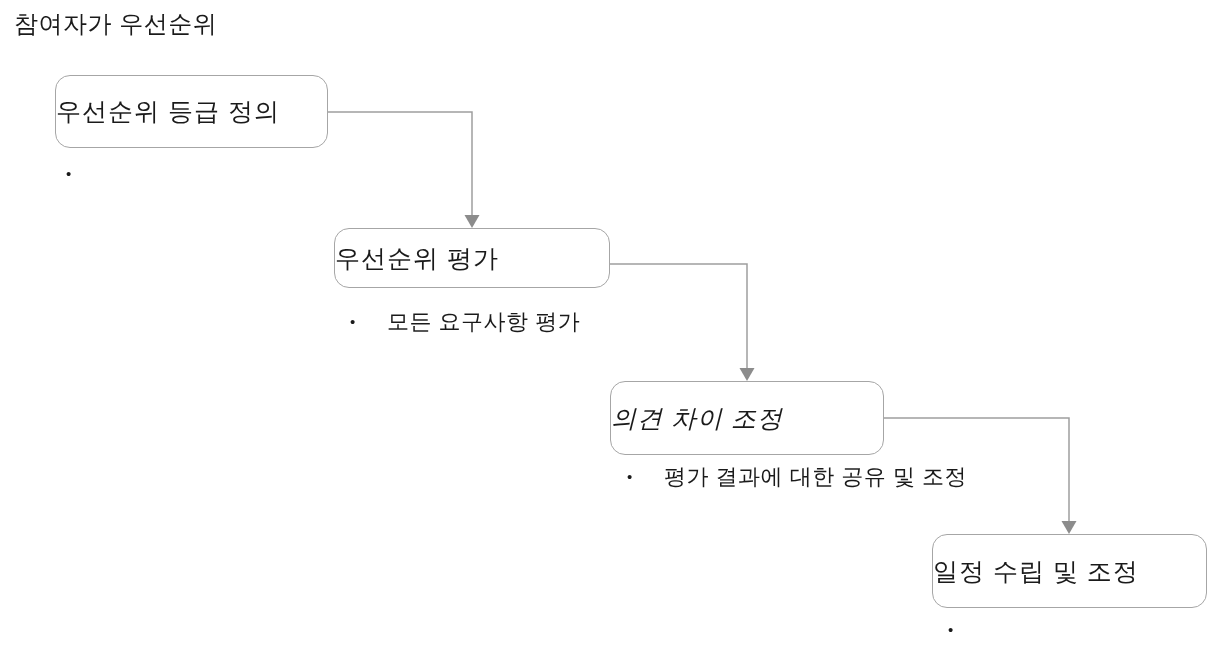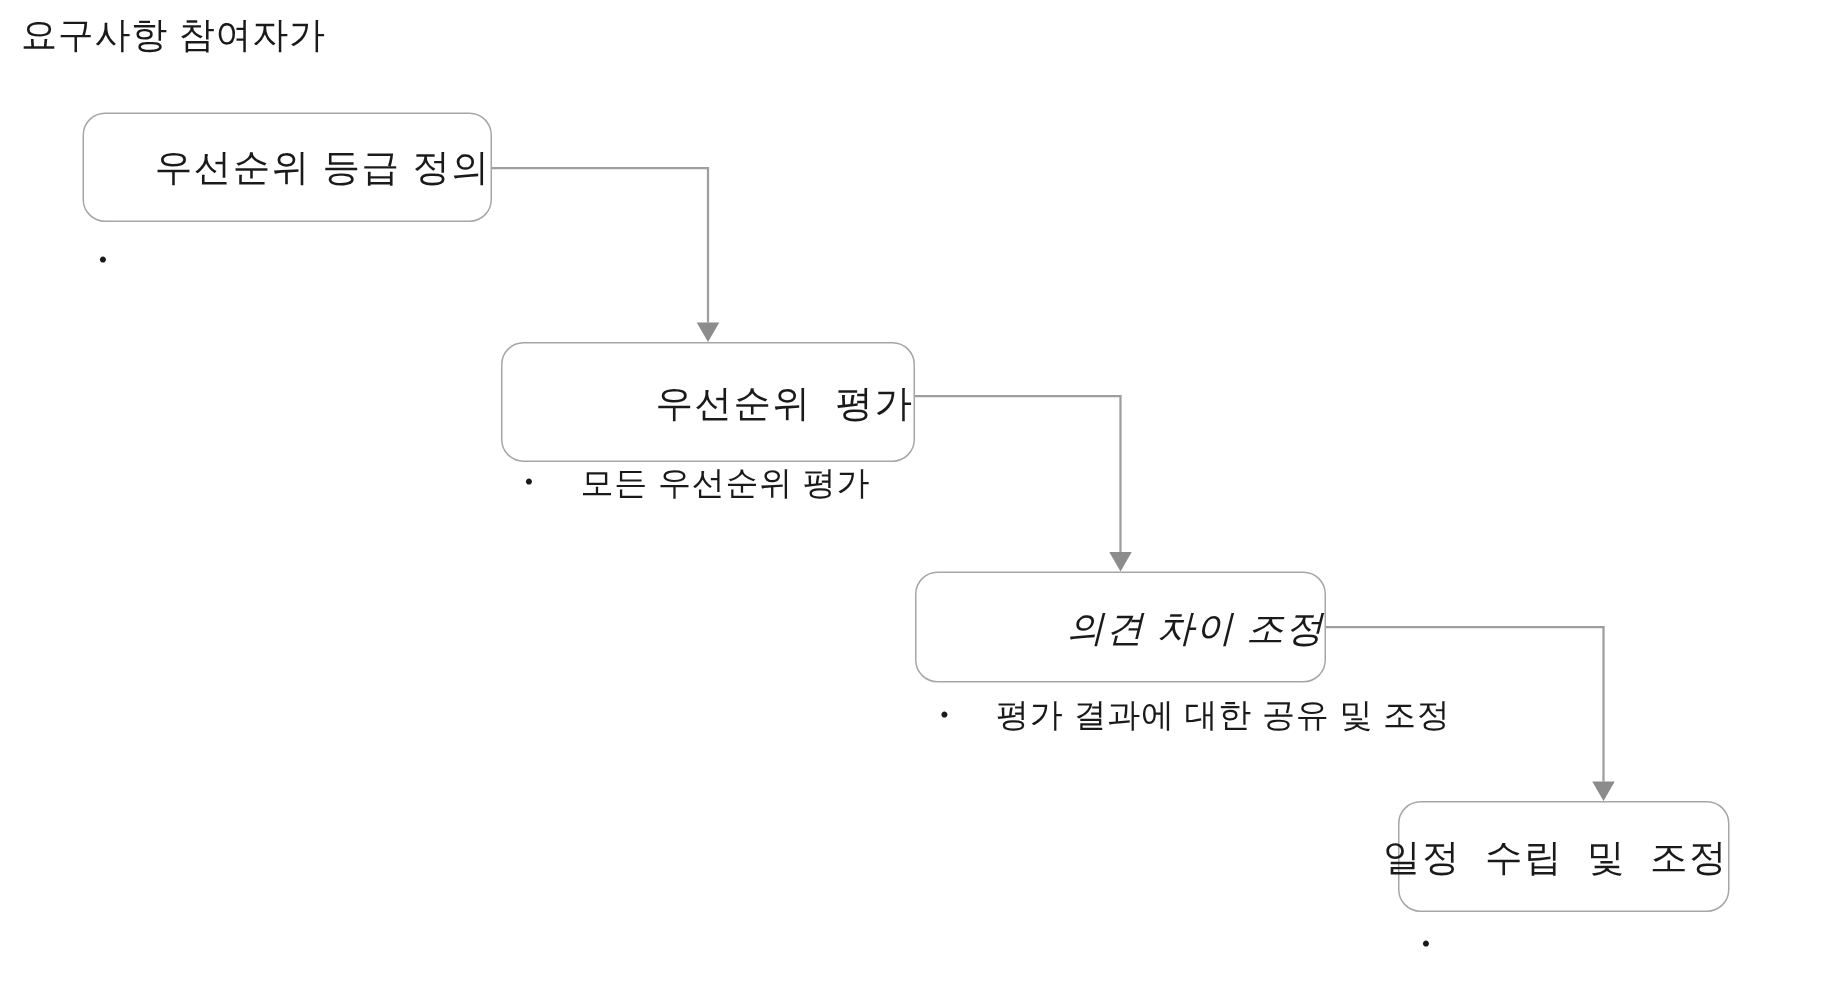--- a/index.html
+++ b/index.html
@@ -48,30 +48,30 @@
     fill: var(--arrowhead);
     stroke: none;
   }
   .step-box {
     position: absolute;
     background: #ffffff;
     border: 1.5px solid var(--box-border);
     border-radius: 15px;
     display: flex;
     align-items: center;
-    justify-content: flex-end;
+    justify-content: flex-start;
     font-size: 25px;
     letter-spacing: 1px;
     color: var(--text);
     white-space: nowrap;
   }
   .box-1 { left: 55px;  top: 75px;  width: 273px; height: 73px; }
-  .box-2 { left: 334px; top: 228px; width: 276px; height: 80px; font-family: Liberation Mono, monospace; }
+  .box-2 { left: 334px; top: 228px; width: 276px; height: 60px; }
   .box-3 { left: 610px; top: 381px; width: 274px; height: 74px; font-style: italic; }
-  .box-4 { left: 932px; top: 534px; width: 221px; height: 74px; font-family: Liberation Mono, monospace; }
+  .box-4 { left: 932px; top: 534px; width: 275px; height: 74px; }
   .note {
     position: absolute;
     display: flex;
     align-items: center;
     height: 28px;
     font-size: 22px;
     letter-spacing: 0.5px;
     color: var(--text);
     white-space: nowrap;
   }
@@ -85,21 +85,21 @@
   .note-1 { left: 66px;  top: 160px; }
   .note-2 { left: 350px; top: 308px; }
   .note-3 { left: 627px; top: 463px; }
   .note-4 { left: 948px; top: 616px; }
 </style>
 </head>
 <body>
 
 <div class="canvas">
 
-  <div class="slide-title">요구사항 참여자가</div>
+  <div class="slide-title">참여자가 우선순위</div>
 
   <svg class="connector-svg" viewBox="0 0 1227 659" aria-hidden="true">
     <g>
       <path class="connector-line" d="M 328 112 L 472 112 L 472 215"></path>
       <path class="arrowhead" d="M 464.5 215 L 479.5 215 L 472 228 Z"></path>
     </g>
     <g>
       <path class="connector-line" d="M 610 264 L 747 264 L 747 368"></path>
       <path class="arrowhead" d="M 739.5 368 L 754.5 368 L 747 381 Z"></path>
     </g>
@@ -114,21 +114,21 @@
   </div>
   <div class="note note-1">
     <span class="dot">•</span>
   </div>
 
   <div class="step-box box-2">
     <span>우선순위 평가</span>
   </div>
   <div class="note note-2">
     <span class="dot">•</span>
-    <span>모든 우선순위 평가</span>
+    <span>모든 요구사항 평가</span>
   </div>
 
   <div class="step-box box-3">
     <span>의견 차이 조정</span>
   </div>
   <div class="note note-3">
     <span class="dot">•</span>
     <span>평가 결과에 대한 공유 및 조정</span>
   </div>
 

